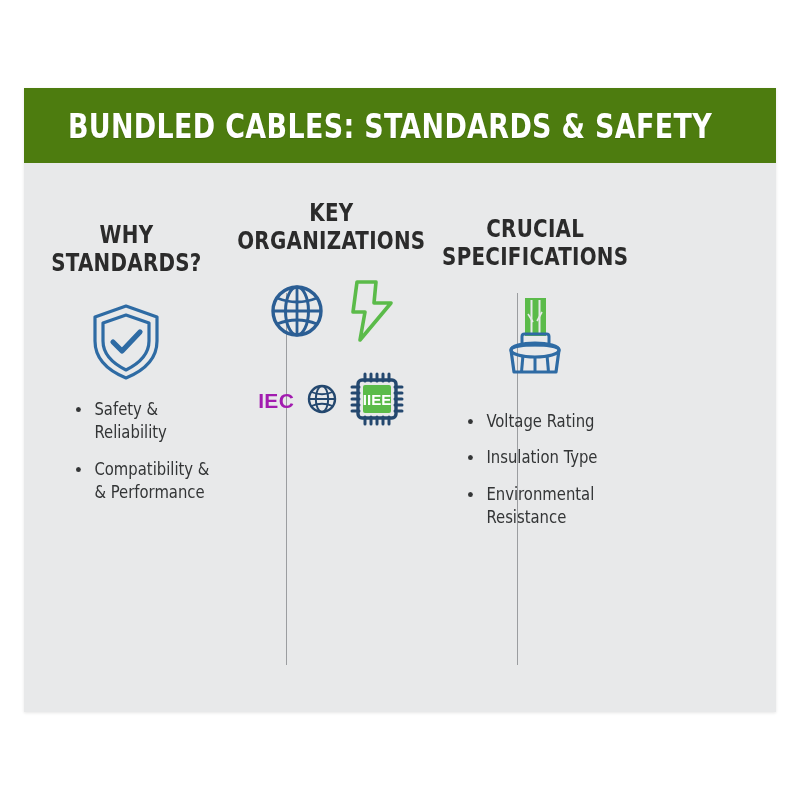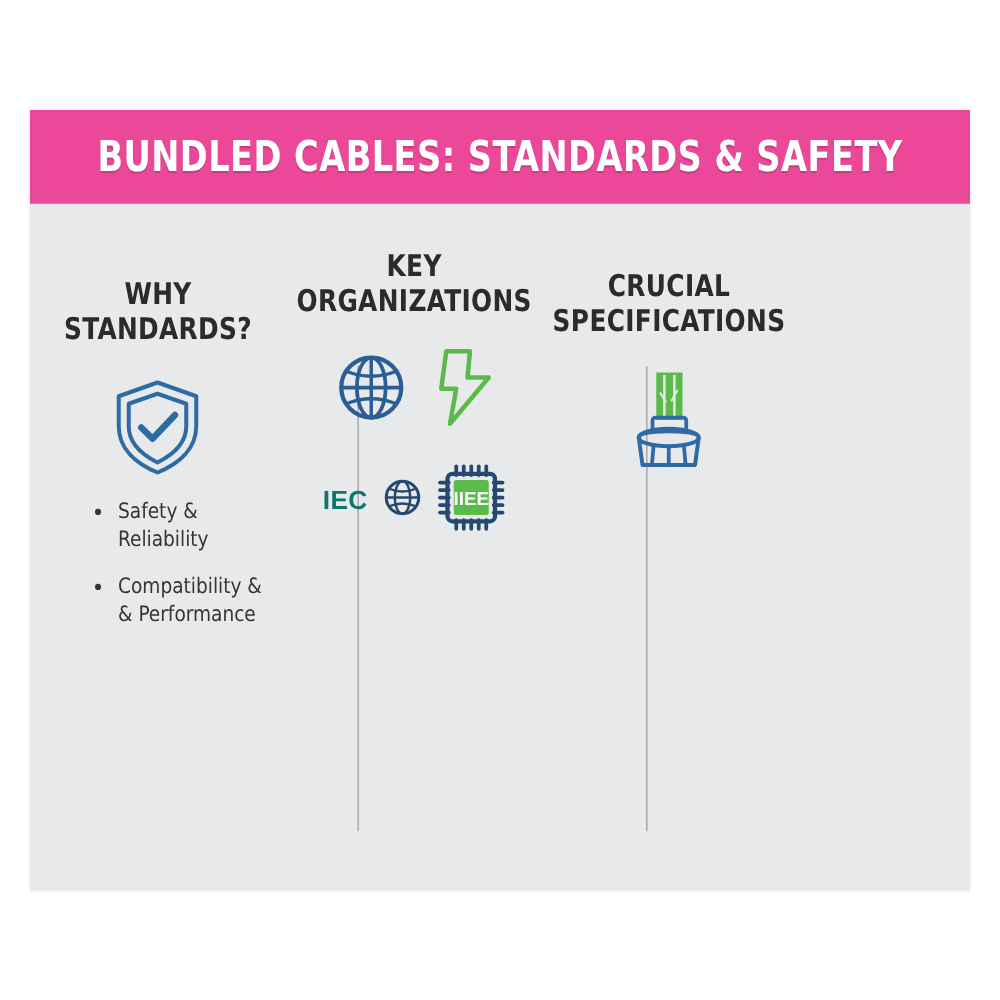--- a/index.html
+++ b/index.html
@@ -28,24 +28,24 @@
     overflow: hidden;
   }
 
   
   #header-bar {
     position: absolute;
     left: 0;
     top: 0;
     width: 752px;
     height: 75px;
-    background: #ec4899;
+    background: #4d7c0f;
     display: flex;
     align-items: center;
-    justify-content: center;
+    justify-content: flex-start;
   }
   #header-title {
     color: #ffffff;
     font-family: "Liberation Sans Narrow", "DejaVu Sans Condensed", "Liberation Sans", sans-serif;
     font-weight: bold;
     font-size: 34px;
     letter-spacing: 0.4px;
     transform: scaleX(0.88);
     transform-origin: center center;
     white-space: nowrap;
@@ -103,21 +103,21 @@
   }
   #shield-slot   { margin-top: 22px; height: 84px; }
   #orgs-slot-top { margin-top: 22px; height: 70px; gap: 22px; }
   #orgs-slot-bot { margin-top: 24px; height: 58px; gap: 12px; }
   #cable-slot    { margin-top: 22px; height: 84px; }
 
   .iec-text {
     font-family: "Liberation Sans", sans-serif;
     font-weight: bold;
     font-size: 21px;
-    color: #0f766e;
+    color: #a21caf;
     letter-spacing: 0.3px;
   }
 
   
   .bullets {
     list-style: none;
     margin: 0;
     padding: 0;
     align-self: flex-start;
   }
@@ -263,17 +263,22 @@
           <rect x="27" y="40" width="27" height="11" rx="2.5" fill="none" stroke="#2e6ba4" stroke-width="3"></rect>
 
           <path d="M16 56 C16 49 64 49 64 56 L61 78 H19 Z" fill="none" stroke="#2e6ba4" stroke-width="3.2" stroke-linejoin="round"></path>
           <ellipse cx="40" cy="56" rx="24" ry="7" fill="none" stroke="#2e6ba4" stroke-width="3.2"></ellipse>
           <line x1="28" y1="61" x2="26.5" y2="78" stroke="#2e6ba4" stroke-width="3"></line>
           <line x1="40" y1="63" x2="40" y2="78" stroke="#2e6ba4" stroke-width="3"></line>
           <line x1="52" y1="61" x2="53.5" y2="78" stroke="#2e6ba4" stroke-width="3"></line>
         </svg>
       </div>
 
+      <ul class="bullets">
+        <li>Voltage Rating</li>
+        <li>Insulation Type</li>
+        <li>Environmental Resistance</li>
+      </ul>
     </div>
 
   </div>
 
 </div>
 
 </body></html>

